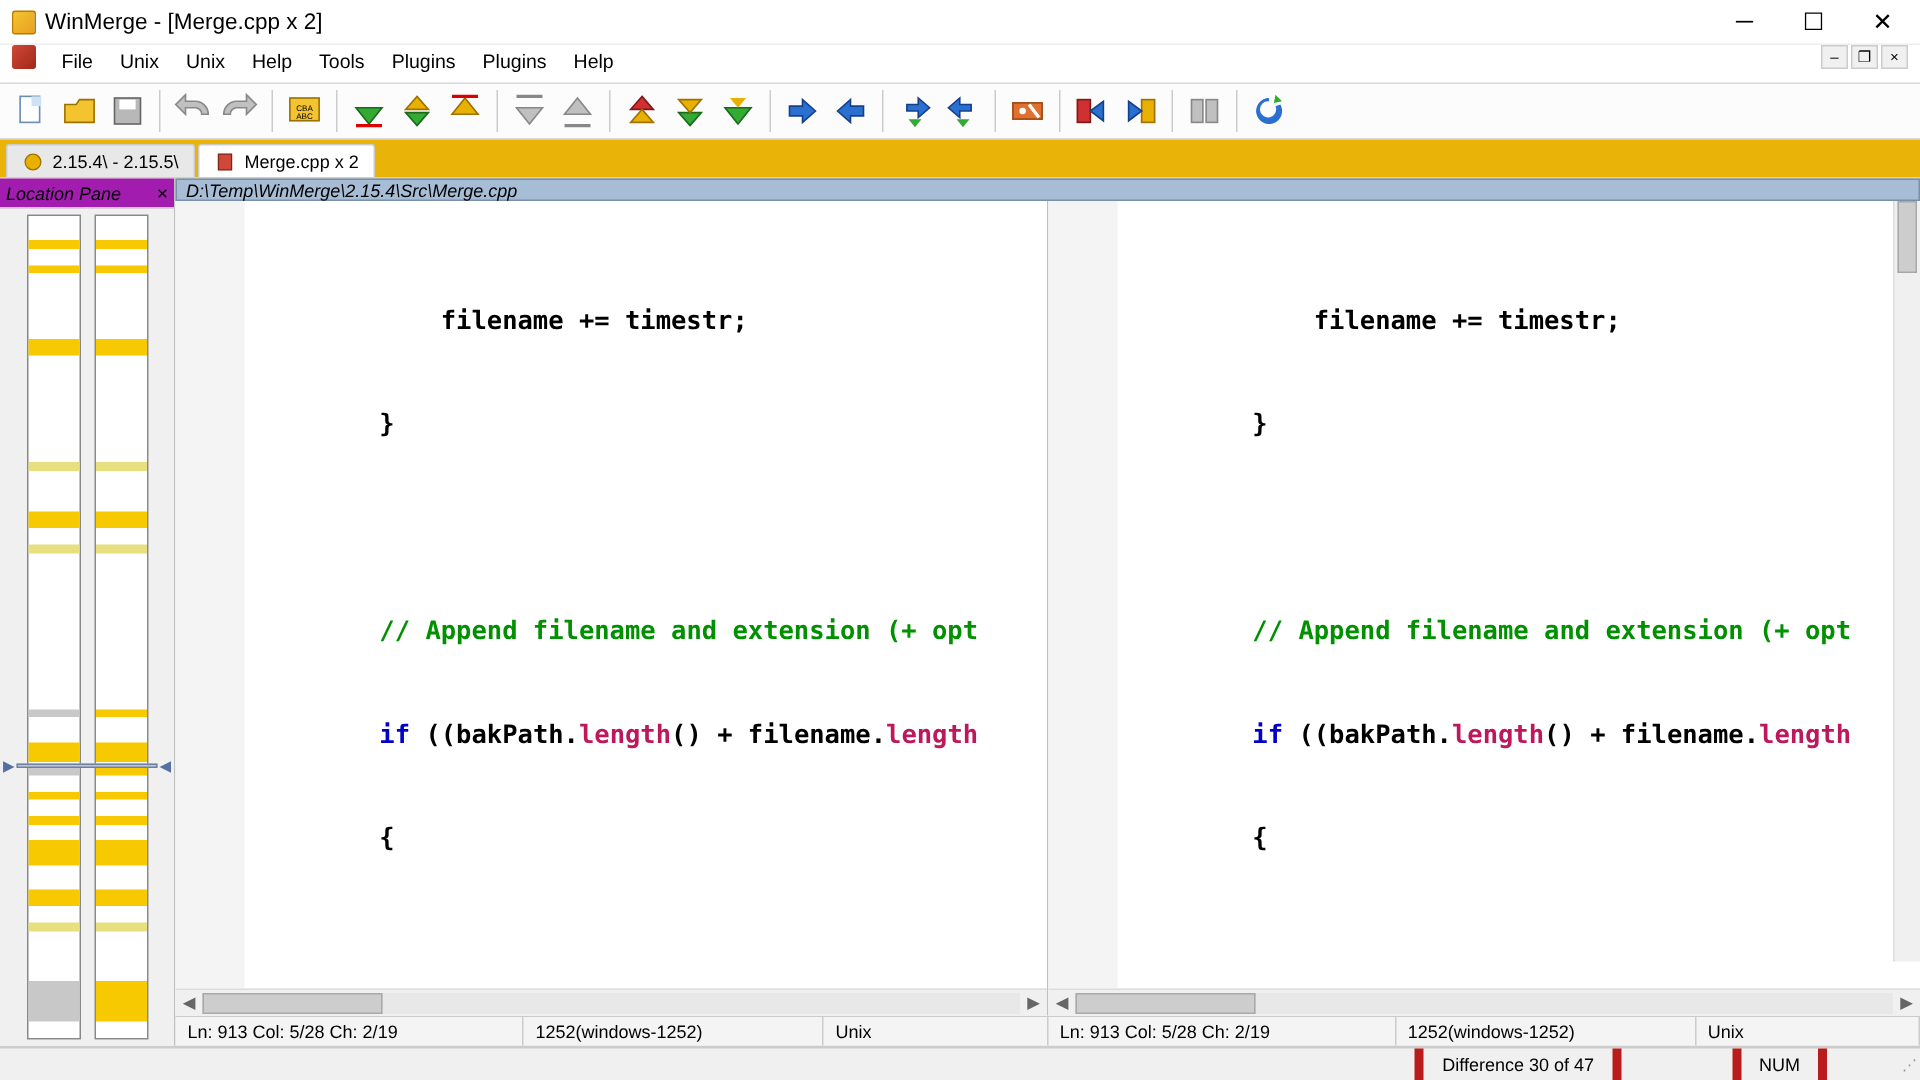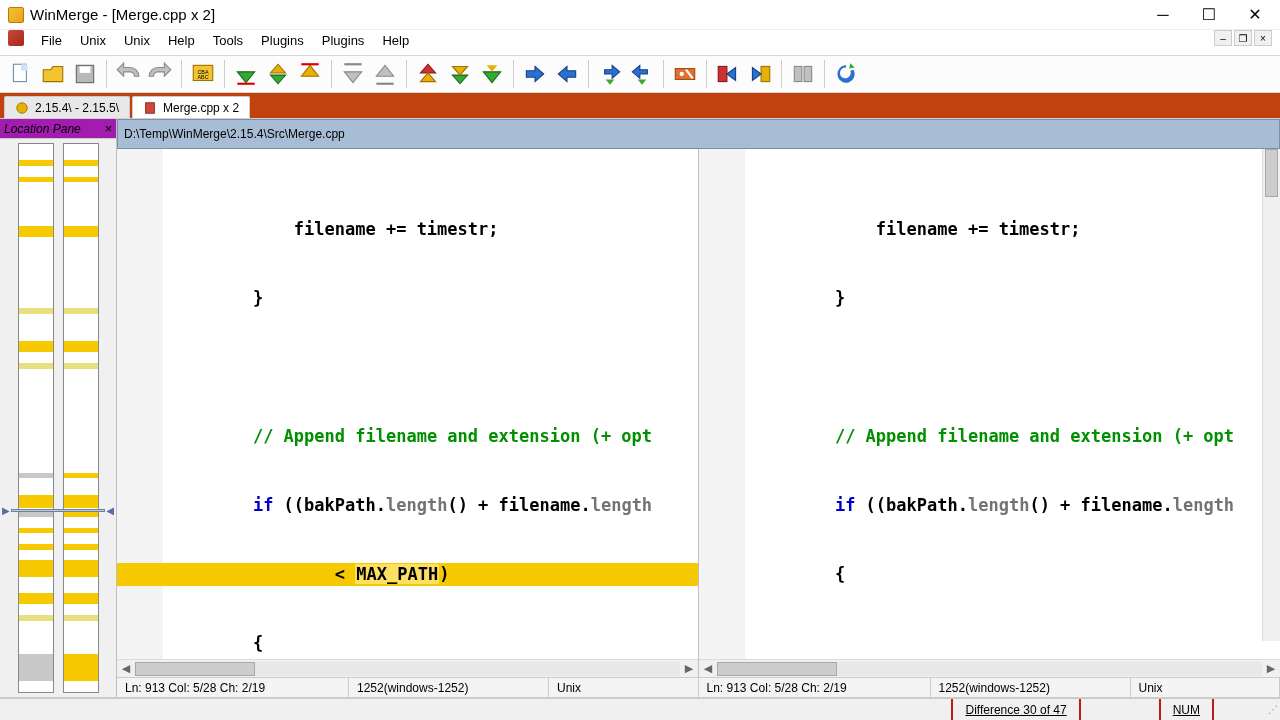--- a/index.html
+++ b/index.html
@@ -11,63 +11,63 @@
 .titlebar .win-btn { width: 46px; height: 30px; display: flex; align-items: center; justify-content: center; font-size: 16px; cursor: pointer; }
 .menubar { height: 25px; display: flex; align-items: flex-start; padding: 0 4px; }
 .menubar .app-icon2 { width: 16px; height: 16px; margin: 0 8px 0 4px; background: linear-gradient(135deg,#d04838,#a02818); border-radius: 2px; }
 .menubar .menu-item { padding: 3px 9px; cursor: pointer; font-size: 13px; }
 .menubar .mdi-controls { margin-left: auto; display: flex; gap: 2px; padding-right: 4px; }
 .menubar .mdi-btn { width: 18px; height: 16px; border: 1px solid #ccc; background: #f0f0f0; font-size: 10px; display: flex; align-items: center; justify-content: center; cursor: pointer; }
 .toolbar { height: 38px; border-top: 1px solid #d8d8d8; border-bottom: 1px solid #d8d8d8; display: flex; align-items: center; padding: 0 6px; gap: 2px; background: #fcfcfc; }
 .toolbar .tb { width: 30px; height: 30px; display: flex; align-items: center; justify-content: center; cursor: pointer; border: 1px solid transparent; border-radius: 2px; }
 .toolbar .sep { width: 1px; height: 28px; background: #ccc; margin: 0 4px; }
 .toolbar svg { width: 26px; height: 26px; }
-.tabstrip { height: 26px; background: #c2410c; border-bottom: 1px solid #d0d0d0; display: flex; align-items: flex-end; padding: 0 4px; }
+.tabstrip { height: 26px; background: #eab308; border-bottom: 1px solid #d0d0d0; display: flex; align-items: flex-end; padding: 0 4px; }
 .tab { height: 22px; background: #fff; border: 1px solid #ccc; border-bottom: none; border-radius: 2px 2px 0 0; padding: 0 10px; margin-right: 2px; display: flex; align-items: center; font-size: 12px; gap: 6px; cursor: pointer; }
 .tab.inactive { background: #e8e8e8; }
 .tab .tab-ico { width: 14px; height: 14px; }
 .workspace { flex: 1; display: flex; border-bottom: 1px solid #ccc; min-height: 0; }
 .locpane { width: 117px; border-right: 1px solid #c0c0c0; display: flex; flex-direction: column; background:#f4f4f4; }
 .locpane-header { height: 20px; background: #a21caf; border-bottom: 1px solid #ccc; display: flex; align-items: center; padding: 0 4px; font-size: 12px; font-style: italic; }
 .locpane-header .close-x { margin-left: auto; font-size: 13px; cursor: pointer; }
 .locpane-body { flex: 1; position: relative; background: #f0f0f0; }
 .locstrip { position: absolute; top: 4px; bottom: 4px; width: 36px; background: #fff; border: 1px solid #888; }
 .locstrip.left { left: 18px; }
 .locstrip.right { left: 63px; }
 .locstrip .band { position: absolute; left: 0; right: 0; }
 .loc-marker { position: absolute; left: 2px; right: 2px; height: 7px; display:flex; align-items:center; }
 .loc-marker .arrow { font-size: 10px; color: #5570a0; }
 .loc-marker .bar { flex:1; height:3px; background: #c0c8d8; border:1px solid #7080a0; margin:0 1px; }
 .diffarea { flex: 1; display: flex; flex-direction: column; min-width: 0; }
-.pane-headers { height: 30px; display: flex; }
+.pane-headers { height: 15px; display: flex; font-style: italic; }
 .pane-header { flex: 1; background: #a7bdd6; border: 1px solid #7a90aa; padding: 0 6px; font-size: 12px; display: flex; align-items: center; color: #000; }
 .pane-header + .pane-header { border-left: none; }
 .code-panes { flex: 1; display: flex; min-height: 0; position: relative; }
 .code-pane { flex: 1; display: flex; flex-direction: column; min-width: 0; border-right: 1px solid #c0c0c0; background: #fff; }
 .code-pane:last-child { border-right: none; }
 .code-body { flex: 1; overflow: hidden; font-family: Consolas, monospace; font-size: 17px; line-height: 23px; white-space: pre; position: relative; }
 .code-line { height: 23px; padding-left: 54px; position: relative; overflow: hidden; font-weight: bold; }
 .gutter-stub { position:absolute; left:0; top:0; bottom:0; width:46px; background:#f4f4f4; }
 .hl-yellow { background: #f6c900; }
 .kw { color: #0000c8; }
-.fn { color: #737373; text-align: center; }
+.fn { color: #be185d; text-align: center; }
 .cm { color: #009000; }
 .word-hl { background: #fce060; padding:0 1px; border-radius:1px; }
 .hscroll { height: 18px; background: #f0f0f0; border-top: 1px solid #dcdcdc; display: flex; align-items:center; }
 .hscroll .hs-arrow { width:18px; text-align:center; font-size:11px; color:#666; cursor:pointer; }
 .hscroll .hs-track { flex:1; height:14px; background:#e8e8e8; position:relative; }
 .hscroll .hs-thumb { position:absolute; left:0; width:120px; top:0; bottom:0; background:#cdcdcd; border:1px solid #a8a8a8; }
 .vscroll { position:absolute; right:0; top:0; bottom:18px; width:18px; background:#f0f0f0; border-left:1px solid #dcdcdc; }
 .vscroll .vs-thumb { position:absolute; left:2px; right:2px; top:0; height:48px; background:#cdcdcd; border:1px solid #a8a8a8; }
 .paneinfo { height: 20px; display: flex; border-top: 1px solid #ccc; background: #f4f4f4; font-size: 12px; }
 .paneinfo .cell { border-right: 1px solid #ccc; padding: 0 8px; display: flex; align-items: center; }
 .paneinfo .half { width: 50%; display: flex; }
 .statusbar { height: 22px; background: #f0f0f0; border-top: 1px solid #ccc; display: flex; align-items: center; font-size: 12px; padding: 0 4px; }
 .statusbar .spacer { flex: 1; }
-.statusbar .sb-cell { border-left: 2px solid #b91c1c; padding: 0 12px; height: 100%; display: flex; align-items: center; text-decoration: underline; }
+.statusbar .sb-cell { border-left: 6px solid #b91c1c; padding: 0 12px; height: 100%; display: flex; align-items: center; }
 .grip { margin-left: 6px; font-size: 10px; color: #999; letter-spacing:-2px; }
 </style>
 </head>
 <body>
 
 <div class="titlebar">
   <div class="app-icon"></div>
   <div class="title">WinMerge - [Merge.cpp x 2]</div>
   <div class="win-controls">
     <div class="win-btn">─</div>
@@ -314,21 +314,20 @@
     <div class="code-panes">
 
       <div class="code-pane">
         <div class="code-body">
           <div class="gutter-stub"></div>
           <div class="code-line">            filename += timestr;</div>
           <div class="code-line">        }</div>
           <div class="code-line"></div>
           <div class="code-line"><span>        </span><span class="cm">// Append filename and extension (+ opt</span></div>
           <div class="code-line"><span>        </span><span class="kw">if</span><span> ((bakPath.</span><span class="fn">length</span><span>() + filename.</span><span class="fn">length</span></div>
-          <div class="code-line hl-yellow"><span>                &lt; </span><span class="word-hl">MAX_PATH</span><span>)</span></div>
           <div class="code-line">        {</div>
           
           
           
           
           
           
           
           
           

